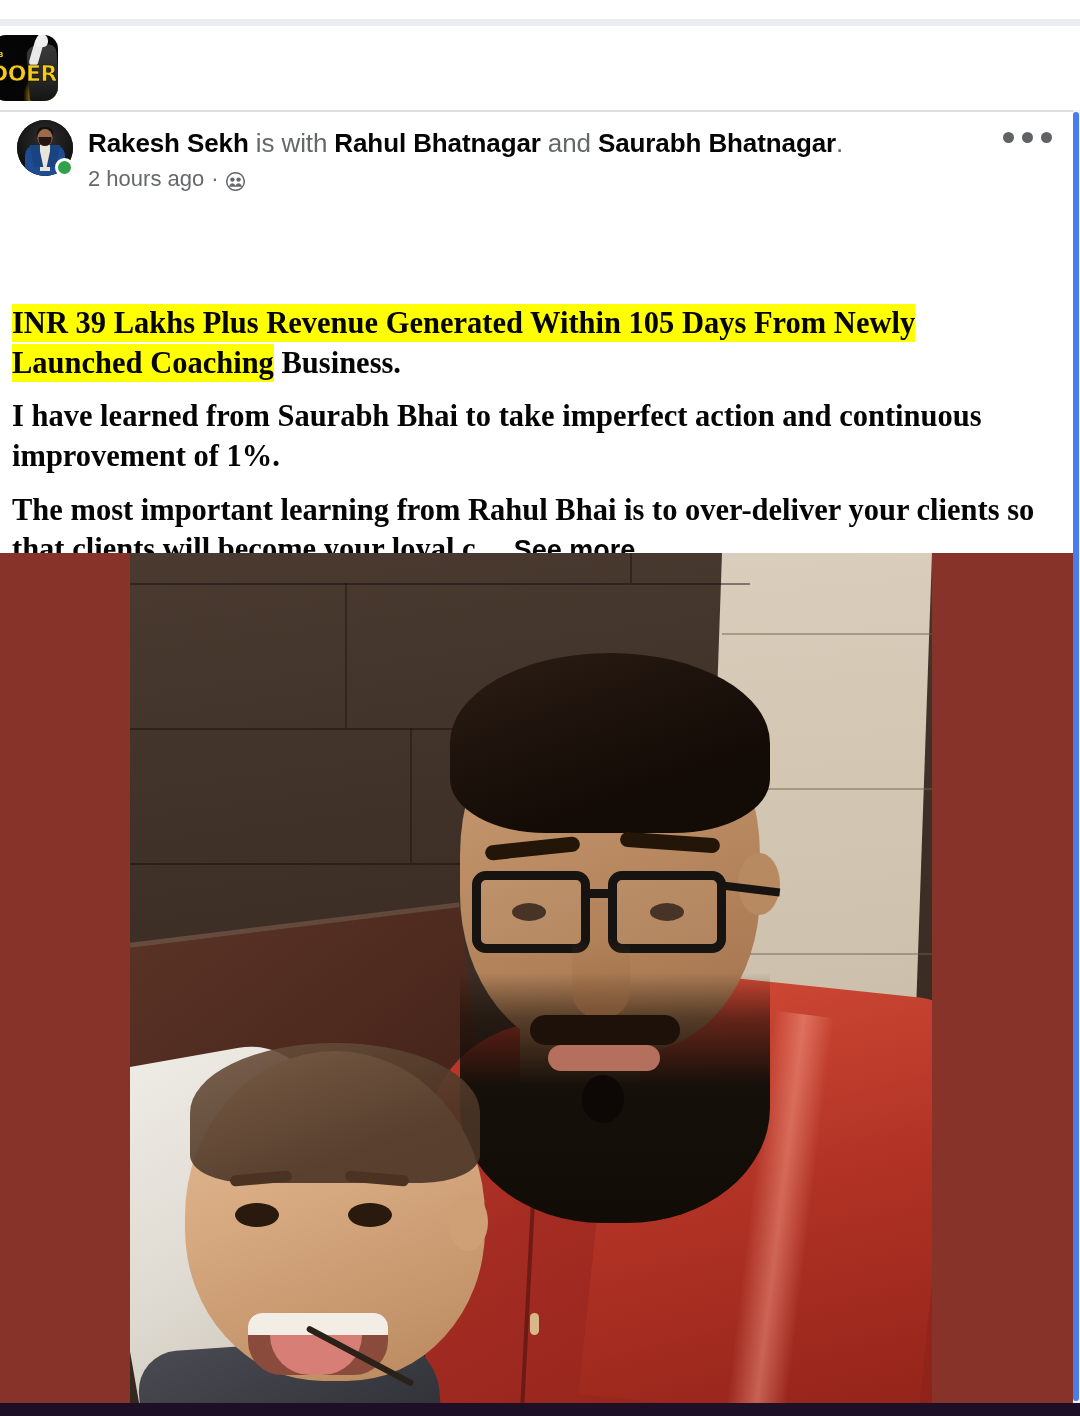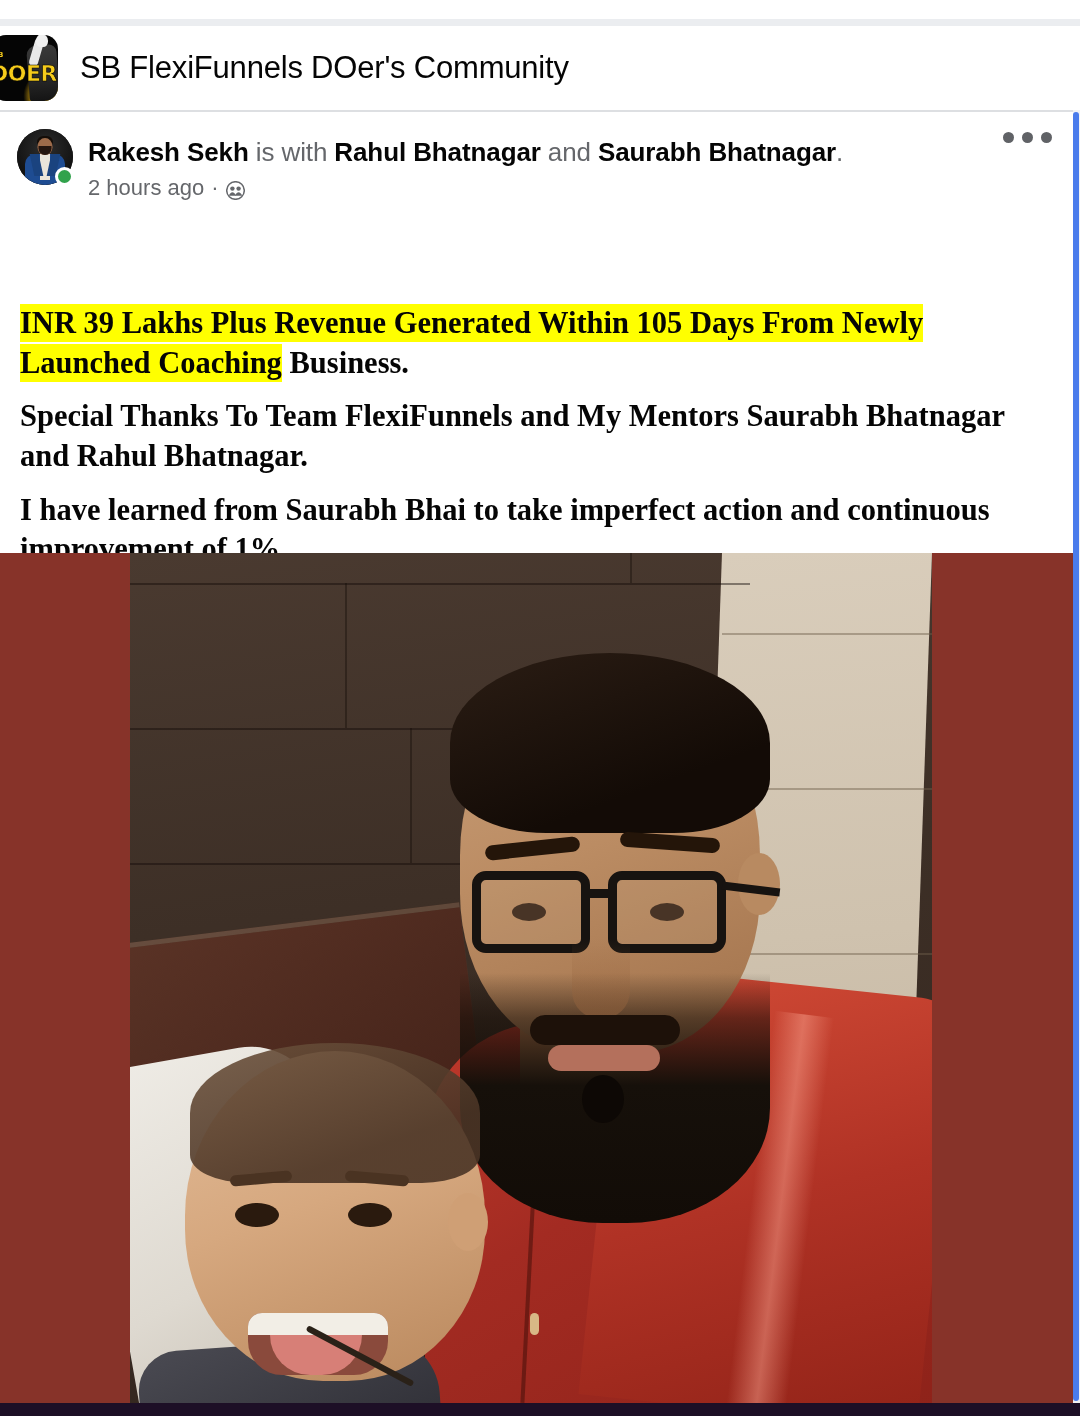--- a/index.html
+++ b/index.html
@@ -117,21 +117,20 @@
     position: absolute;
     left: 0; top: 112px;
     width: 1073px;
     background: #ffffff;
   }
 
   .post-head {
     position: relative;
     height: 78px;
     padding: 8px 0 0 0;
-    margin-top: 9px;
   }
   .avatar-wrap {
     position: absolute;
     left: 17px; top: 8px;
     width: 56px; height: 56px;
   }
   .avatar {
     width: 56px; height: 56px;
     border-radius: 50%;
     overflow: hidden;
@@ -255,21 +254,21 @@
   .menu-dots span {
     width: 11px; height: 11px;
     border-radius: 50%;
     background: #606266;
     display: block;
   }
 
   
   .post-body {
     position: absolute;
-    left: 12px; top: 192px;
+    left: 4px; top: 192px;
     width: 1040px;
     padding: 0 8px 0 8px;
     box-sizing: border-box;
     font-family: "Liberation Serif", serif;
     font-weight: 700;
     font-size: 30.5px;
     line-height: 1.30;
     color: #050505;
   }
   .post-body p {
@@ -605,21 +604,20 @@
 
 <div class="group-header">
   <div class="group-logo">
     <div class="logo-glow"></div>
     <div class="logo-figure"></div>
     <div class="logo-arm"></div>
     <div class="logo-hand"></div>
     <div class="logo-tiny">SB</div>
     <div class="logo-text">DOER</div>
   </div>
-  <div class="group-title">SB FlexiFunnels DOer's Community</div>
 </div>
 <div class="header-divider"></div>
 
 <div class="post-card">
 
   <div class="post-head">
     <div class="avatar-wrap">
       <div class="avatar">
         <div class="av-bg"></div>
         <div class="av-body"></div>
@@ -649,21 +647,20 @@
           <path d="M7.6 12.4c0.5-2.0 2.0-3.0 3.0-3.0s2.5 1.0 3.0 3.0z" fill="#65676b"></path>
         </svg>
       </span>
     </div>
   </div>
 
   <div class="post-body">
     <p>
       <span class="hl">INR 39 Lakhs Plus Revenue Generated Within 105 Days From Newly Launched Coaching</span><span> Business.</span>
     </p>
-    <p>Special Thanks To Team FlexiFunnels and My Mentors Saurabh Bhatnagar and Rahul Bhatnagar.</p>
     <p>I have learned from Saurabh Bhai to take imperfect action and continuous improvement of 1%.</p>
     <p>
       <span>The most important learning from Rahul Bhai is to over-deliver your clients so that clients will become your loyal c…</span>
       <span class="seemore">See more</span>
     </p>
   </div>
 
 </div>
 
 <div class="menu-dots">

